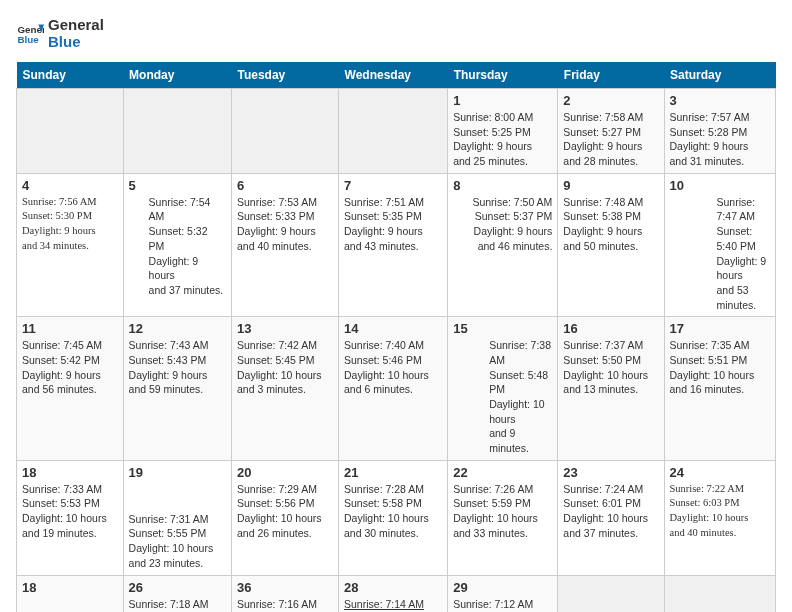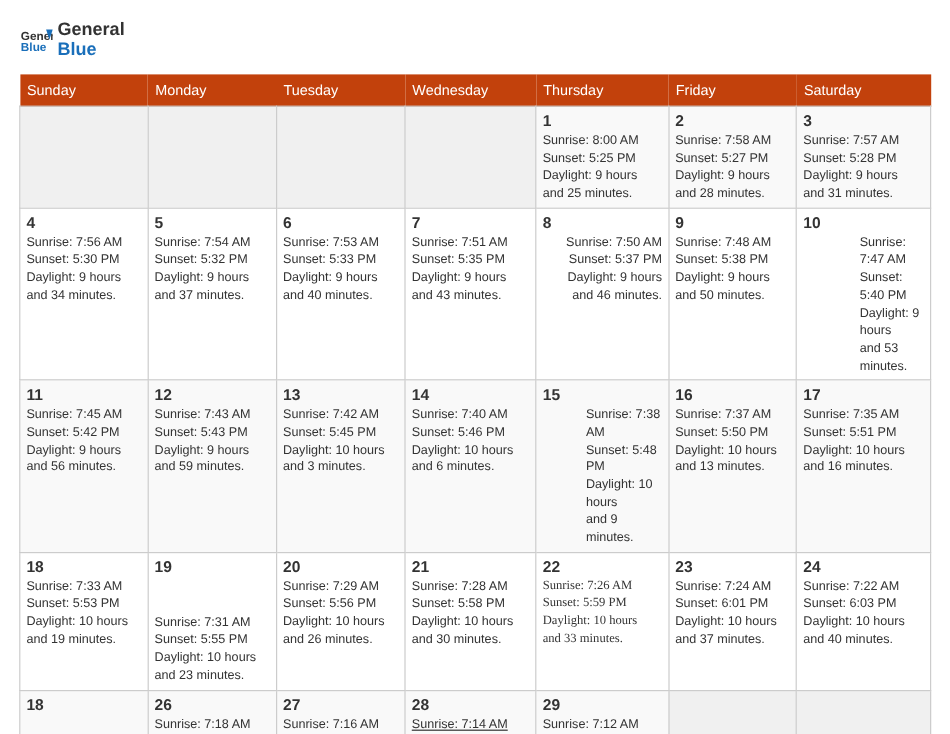--- a/index.html
+++ b/index.html
@@ -37,26 +37,26 @@
       font-size: 16px;
       font-weight: normal;
       color: #333;
     }
     table {
       width: 100%;
       border-collapse: collapse;
       font-size: 11px;
     }
     thead tr th {
-      background-color: #c2410c;
+      background-color: #0369a1;
       color: #fff;
       text-align: left;
       padding: 6px 6px;
       font-size: 12px;
-      font-weight: normal;
+      font-weight: bold;
       margin-top: 16px;
     }
     tbody tr td {
       border: 1px solid #ccc;
       vertical-align: top;
       padding: 4px 5px;
       width: 113px;
       height: 80px;
       color: #333;
     }
@@ -138,28 +138,28 @@
           <span class="day-num">3</span>
           <div class="day-info" style="white-space: pre-line;">Sunrise: 7:57 AM
 Sunset: 5:28 PM
 Daylight: 9 hours
 and 31 minutes.</div>
         </td>
       </tr>
       <tr>
         <td>
           <span class="day-num">4</span>
-          <div class="day-info" style="white-space: pre-line;">Sunrise: 7:56 AM
+          <div class="day-info" style="white-space: pre-line; font-family: Liberation Serif, serif;">Sunrise: 7:56 AM
 Sunset: 5:30 PM
 Daylight: 9 hours
 and 34 minutes.</div>
         </td>
         <td>
           <span class="day-num">5</span>
-          <div class="day-info" style="white-space: pre-line;">Sunrise: 7:54 AM
+          <div class="day-info" style="white-space: pre-line; margin-left: 20px;">Sunrise: 7:54 AM
 Sunset: 5:32 PM
 Daylight: 9 hours
 and 37 minutes.</div>
         </td>
         <td>
           <span class="day-num">6</span>
           <div class="day-info" style="white-space: pre-line;">Sunrise: 7:53 AM
 Sunset: 5:33 PM
 Daylight: 9 hours
 and 40 minutes.</div>
@@ -268,35 +268,35 @@
         </td>
         <td>
           <span class="day-num">21</span>
           <div class="day-info" style="white-space: pre-line;">Sunrise: 7:28 AM
 Sunset: 5:58 PM
 Daylight: 10 hours
 and 30 minutes.</div>
         </td>
         <td>
           <span class="day-num">22</span>
-          <div class="day-info" style="white-space: pre-line; font-family: Liberation Serif, serif;">Sunrise: 7:26 AM
+          <div class="day-info" style="white-space: pre-line;">Sunrise: 7:26 AM
 Sunset: 5:59 PM
 Daylight: 10 hours
 and 33 minutes.</div>
         </td>
         <td>
           <span class="day-num">23</span>
           <div class="day-info" style="white-space: pre-line;">Sunrise: 7:24 AM
 Sunset: 6:01 PM
 Daylight: 10 hours
 and 37 minutes.</div>
         </td>
         <td>
           <span class="day-num">24</span>
-          <div class="day-info" style="white-space: pre-line;">Sunrise: 7:22 AM
+          <div class="day-info" style="white-space: pre-line; font-family: Liberation Serif, serif;">Sunrise: 7:22 AM
 Sunset: 6:03 PM
 Daylight: 10 hours
 and 40 minutes.</div>
         </td>
       </tr>
       <tr>
         <td>
           <span class="day-num">18</span>
           <div class="day-info" style="white-space: pre-line; margin-top: 44px;">Sunrise: 7:20 AM
 Sunset: 6:04 PM
@@ -304,21 +304,21 @@
 and 44 minutes.</div>
         </td>
         <td>
           <span class="day-num">26</span>
           <div class="day-info" style="white-space: pre-line;">Sunrise: 7:18 AM
 Sunset: 6:06 PM
 Daylight: 10 hours
 and 47 minutes.</div>
         </td>
         <td>
-          <span class="day-num">27</span>
+          <span class="day-num">36</span>
           <div class="day-info" style="white-space: pre-line;">Sunrise: 7:16 AM
 Sunset: 6:07 PM
 Daylight: 10 hours
 and 51 minutes.</div>
         </td>
         <td>
           <span class="day-num">28</span>
           <div class="day-info" style="white-space: pre-line; text-decoration: underline;">Sunrise: 7:14 AM
 Sunset: 6:09 PM
 Daylight: 10 hours

